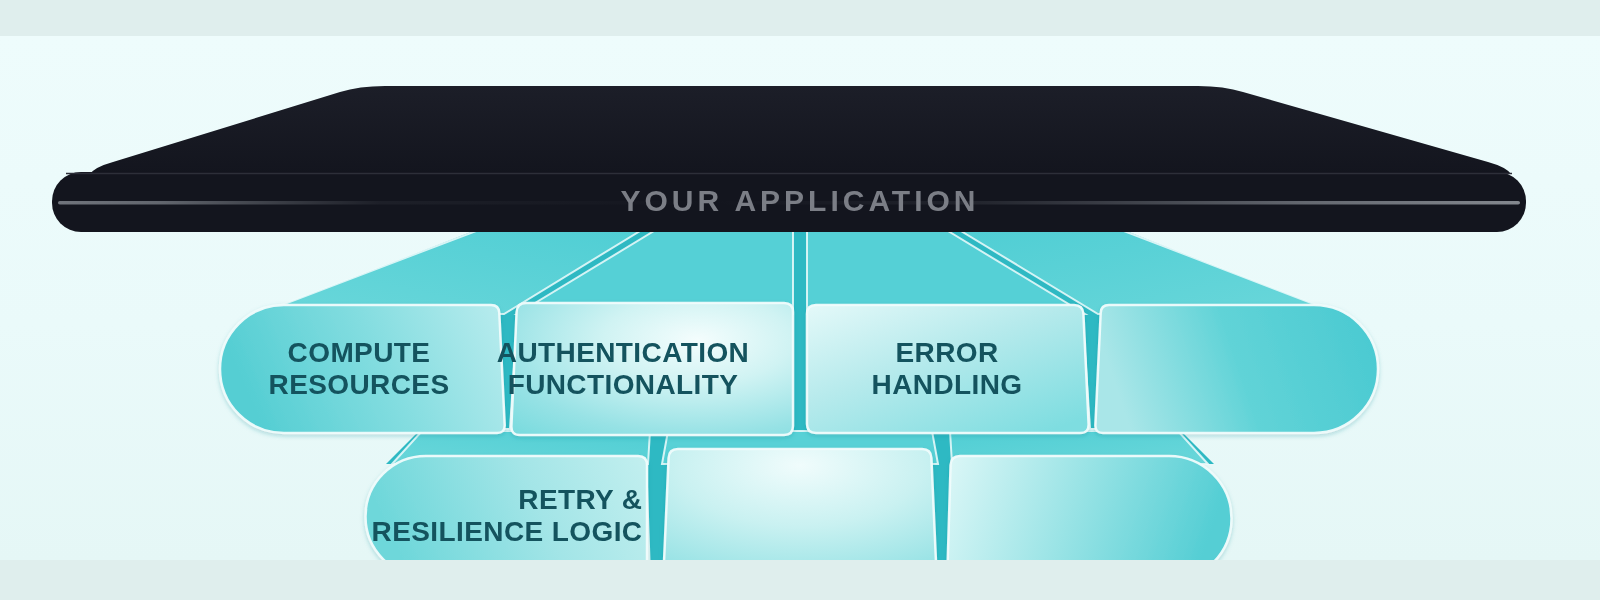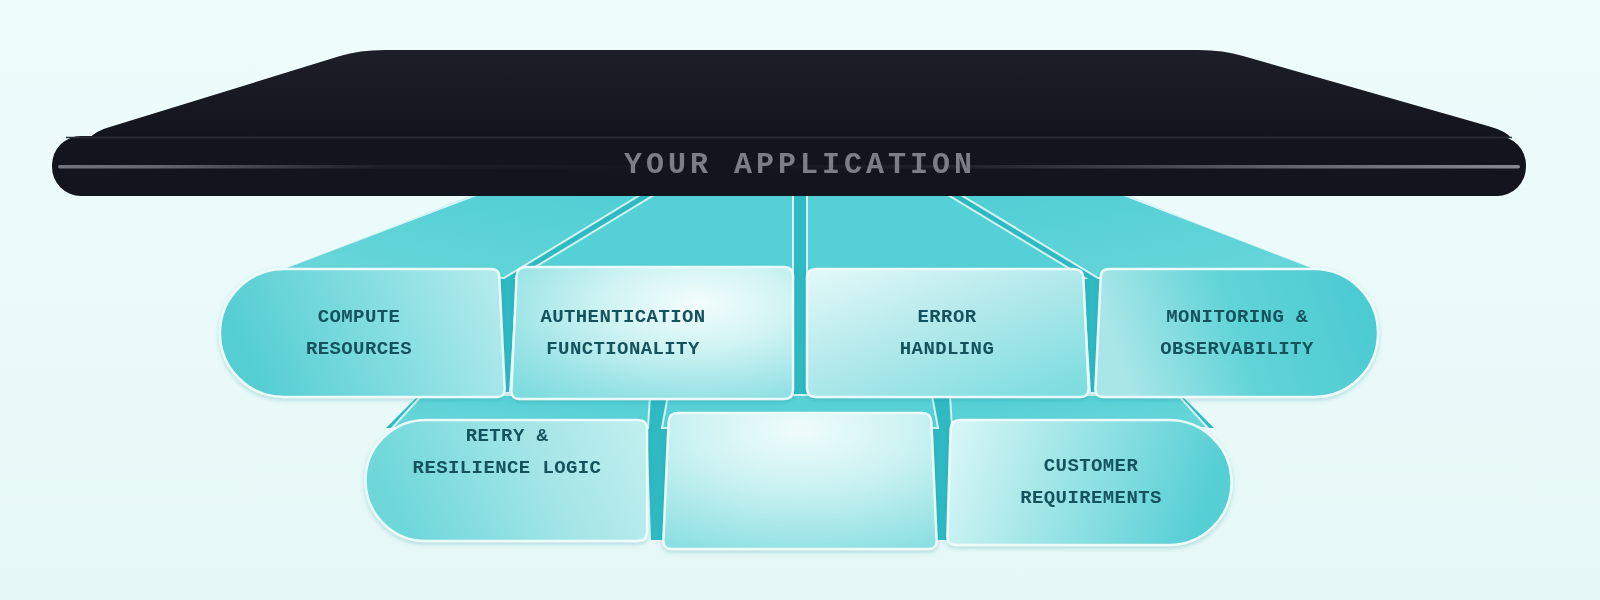--- a/index.html
+++ b/index.html
@@ -1,25 +1,26 @@
 <!DOCTYPE html>
 <html><head>
 <meta charset="utf-8">
 <style>
   html,body{margin:0;padding:0;background:#dfeeed;}
   #stage{
-    position:relative;width:1600px;height:600px;overflow:hidden;
+    position:relative;width:1600px;height:524px;overflow:hidden;
     background:linear-gradient(180deg,#eefcfc 0%,#eafafa 55%,#e5f7f6 100%);
-    font-family:Liberation Mono, monospace;
+    font-family:Liberation Sans, sans-serif;
+    margin-top:36px;
   }
   #shapes{position:absolute;left:0;top:0;width:1600px;height:600px;display:block;}
   .label{
     position:absolute;transform:translate(-50%,-50%);
     white-space:pre-line;text-align:center;
-    color:#14535e;font-weight:700;font-size:19px;line-height:32px;letter-spacing:.4px;
+    color:#14535e;font-weight:700;font-size:28px;line-height:32px;letter-spacing:.4px;
     pointer-events:none;
   }
   .platform-label{
     color:#7b7e86;font-size:30px;letter-spacing:4px;line-height:30px;font-weight:700;
   }
 </style>
 </head>
 <body>
 
 <div id="stage">
@@ -132,20 +133,16 @@
   </svg>
 
   <div class="label platform-label" style="left:800px;top:165px;">YOUR APPLICATION</div>
 
   <div class="label" style="left:359px;top:333px;">COMPUTE
 RESOURCES</div>
   <div class="label" style="left:623px;top:333px;">AUTHENTICATION
 FUNCTIONALITY</div>
   <div class="label" style="left:947px;top:333px;text-align:center;">ERROR
 HANDLING</div>
-  <div class="label" style="left:1237px;top:333px;">MONITORING &amp;
-OBSERVABILITY</div>
 
-  <div class="label" style="left:507px;top:452px;">RETRY &amp;
+  <div class="label" style="left:507px;top:480px;text-align:right;">RETRY &amp;
 RESILIENCE LOGIC</div>
-  <div class="label" style="left:1091px;top:482px;">CUSTOMER
-REQUIREMENTS</div>
 </div>
 
 </body></html>

